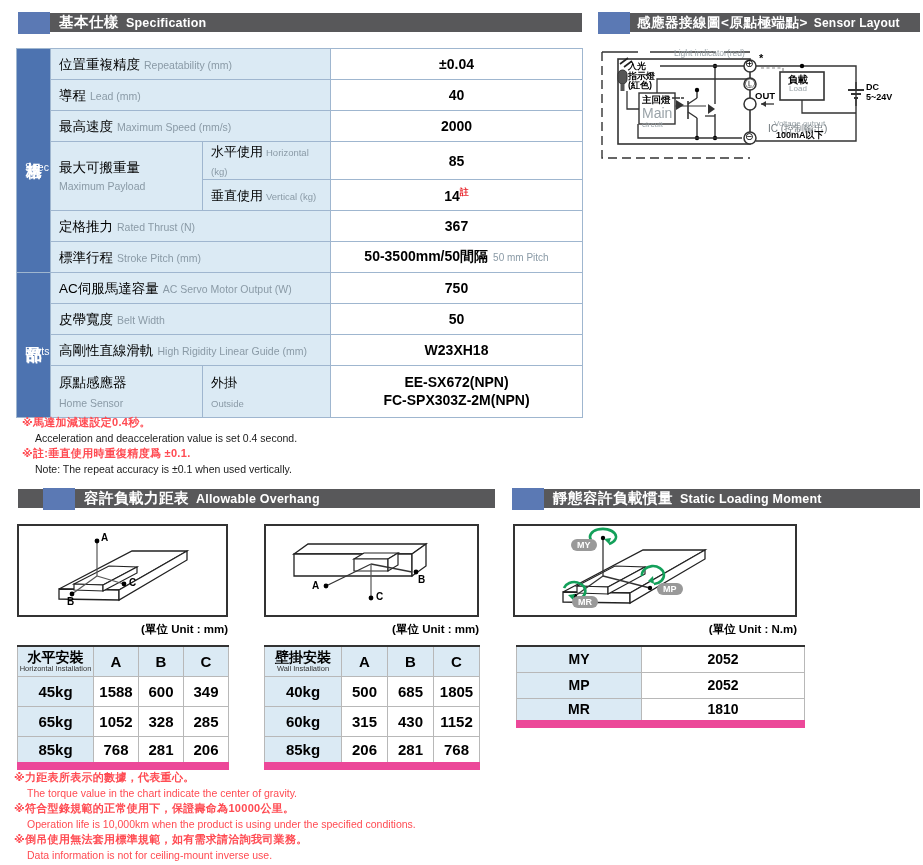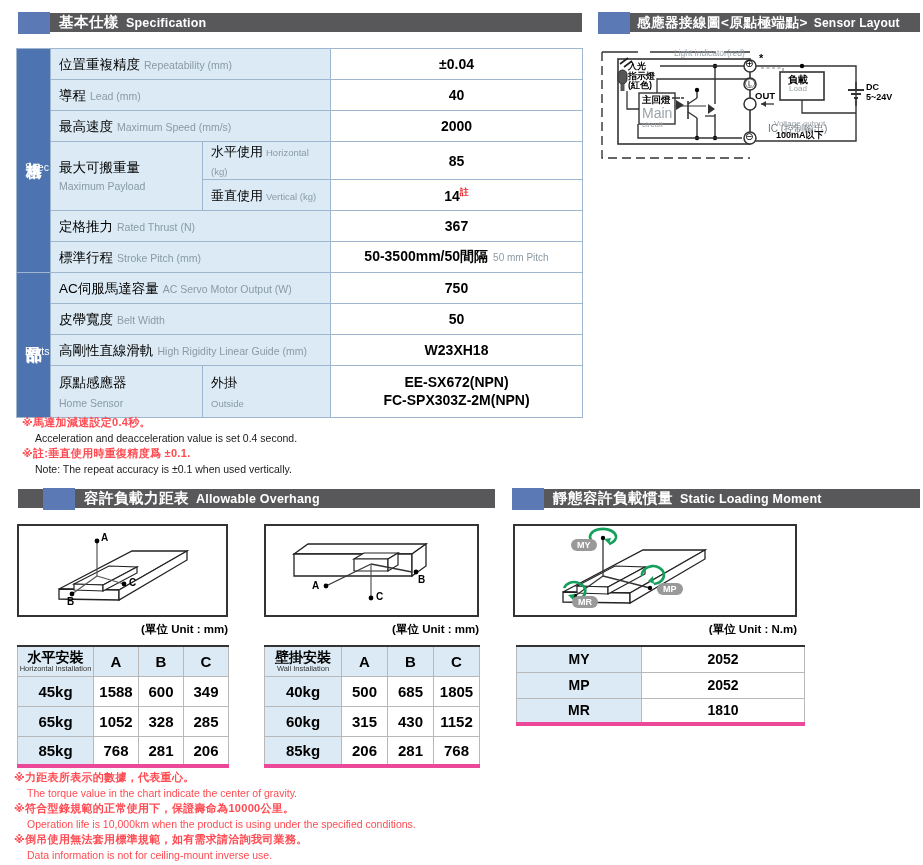--- a/index.html
+++ b/index.html
@@ -117,21 +117,21 @@
     vertical-align: middle;
     font-size: 15px;
     font-weight: bold;
     background: #fff;
   }
   table.dt thead th { background: #dbeaf4; }
   table.dt tbody td.rh { background: #dbeaf4; }
   table.dt .hcn { font-size: 14px; font-weight: bold; display: block; line-height: 1.05; }
   table.dt .hen { font-size: 7.5px; font-weight: normal; display: block; color: #333; line-height: 1.05; }
   .dt-wrap { position: absolute; }
-  .dt-wrap table { border-top: 2px solid #333; border-bottom: 4px solid #ec4899; }
+  .dt-wrap table { border-top: 2px solid #333; border-bottom: 8px solid #ec4899; }
 
   table.mm { border-collapse: collapse; table-layout: fixed; width: 100%; }
   table.mm td {
     border: 1px solid #b8b8b8;
     height: 26px; text-align: center; vertical-align: middle;
     font-size: 14px; font-weight: bold;
   }
   table.mm td.k { background: #dbeaf4; width: 125px; }
   table.mm td.v { background: #fff; }
 </style>

